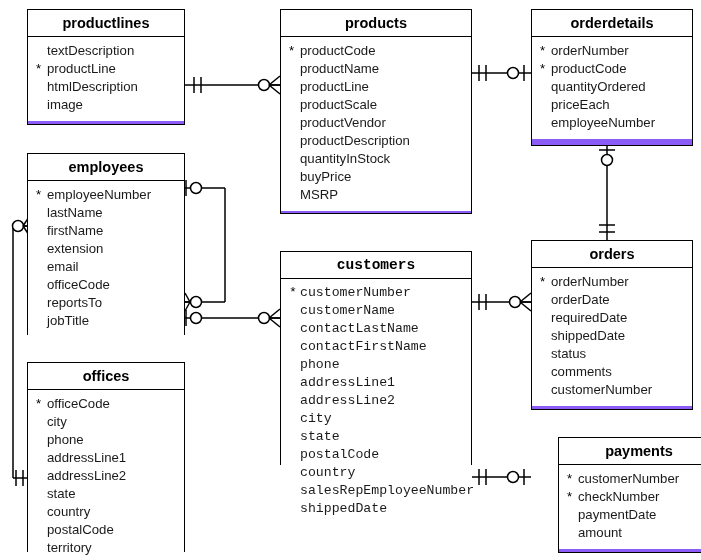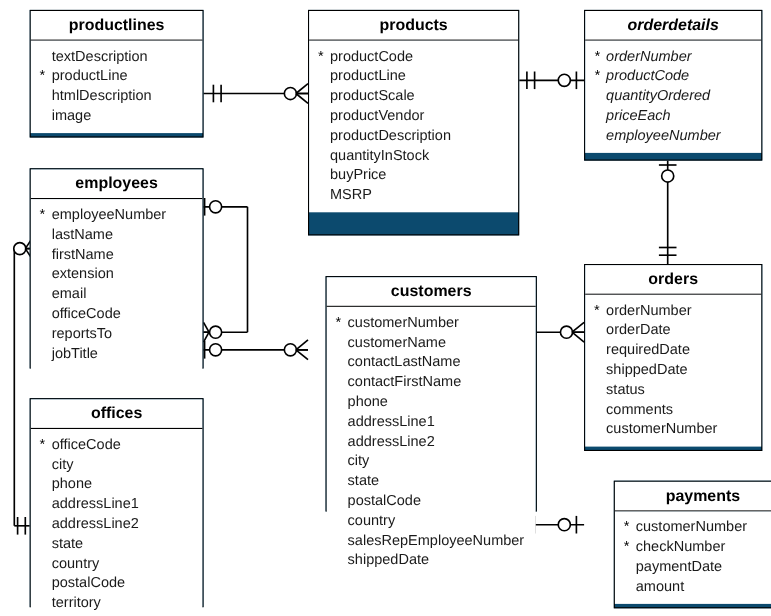--- a/index.html
+++ b/index.html
@@ -23,21 +23,21 @@
     left: 0;
     top: 0;
     width: 701px;
     height: 560px;
     pointer-events: none;
   }
   .entity {
     position: absolute;
     box-sizing: border-box;
     border: 1.6px solid #000000;
-    background: #0c4a6e;
+    background: #8b5cf6;
   }
   .entity-title {
     box-sizing: border-box;
     height: 27px;
     line-height: 26px;
     text-align: center;
     font-size: 14.5px;
     font-weight: bold;
     color: #000000;
     border-bottom: 1.6px solid #000000;
@@ -181,30 +181,31 @@
           <div class="field"><span class="pk-mark"></span><span class="field-name">textDescription</span></div>
           <div class="field"><span class="pk-mark">*</span><span class="field-name">productLine</span></div>
           <div class="field"><span class="pk-mark"></span><span class="field-name">htmlDescription</span></div>
           <div class="field"><span class="pk-mark"></span><span class="field-name">image</span></div>
         </div>
       </div>
       <div class="entity" style="left: 280px; top: 9px; width: 192px; height: 205px;">
         <div class="entity-title">products</div>
         <div class="entity-fields">
           <div class="field"><span class="pk-mark">*</span><span class="field-name">productCode</span></div>
+          <div class="field"><span class="pk-mark"></span><span class="field-name">productName</span></div>
           <div class="field"><span class="pk-mark"></span><span class="field-name">productLine</span></div>
           <div class="field"><span class="pk-mark"></span><span class="field-name">productScale</span></div>
           <div class="field"><span class="pk-mark"></span><span class="field-name">productVendor</span></div>
           <div class="field"><span class="pk-mark"></span><span class="field-name">productDescription</span></div>
           <div class="field"><span class="pk-mark"></span><span class="field-name">quantityInStock</span></div>
           <div class="field"><span class="pk-mark"></span><span class="field-name">buyPrice</span></div>
           <div class="field"><span class="pk-mark"></span><span class="field-name">MSRP</span></div>
         </div>
       </div>
-      <div class="entity" style="left: 531px; top: 9px; width: 162px; height: 137px; font-style: italic;">
+      <div class="entity" style="left: 531px; top: 9px; width: 162px; height: 137px;">
         <div class="entity-title">orderdetails</div>
         <div class="entity-fields">
           <div class="field"><span class="pk-mark">*</span><span class="field-name">orderNumber</span></div>
           <div class="field"><span class="pk-mark">*</span><span class="field-name">productCode</span></div>
           <div class="field"><span class="pk-mark"></span><span class="field-name">quantityOrdered</span></div>
           <div class="field"><span class="pk-mark"></span><span class="field-name">priceEach</span></div>
           <div class="field"><span class="pk-mark"></span><span class="field-name">employeeNumber</span></div>
         </div>
       </div>
       <div class="entity" style="left: 27px; top: 153px; width: 158px; height: 182px;">
@@ -213,21 +214,21 @@
           <div class="field"><span class="pk-mark">*</span><span class="field-name">employeeNumber</span></div>
           <div class="field"><span class="pk-mark"></span><span class="field-name">lastName</span></div>
           <div class="field"><span class="pk-mark"></span><span class="field-name">firstName</span></div>
           <div class="field"><span class="pk-mark"></span><span class="field-name">extension</span></div>
           <div class="field"><span class="pk-mark"></span><span class="field-name">email</span></div>
           <div class="field"><span class="pk-mark"></span><span class="field-name">officeCode</span></div>
           <div class="field"><span class="pk-mark"></span><span class="field-name">reportsTo</span></div>
           <div class="field"><span class="pk-mark"></span><span class="field-name">jobTitle</span></div>
         </div>
       </div>
-      <div class="entity" style="left: 296px; top: 251px; width: 192px; height: 214px;">
+      <div class="entity" style="left: 280px; top: 251px; width: 192px; height: 214px; font-family: Liberation Mono, monospace;">
         <div class="entity-title">customers</div>
         <div class="entity-fields">
           <div class="field"><span class="pk-mark">*</span><span class="field-name">customerNumber</span></div>
           <div class="field"><span class="pk-mark"></span><span class="field-name">customerName</span></div>
           <div class="field"><span class="pk-mark"></span><span class="field-name">contactLastName</span></div>
           <div class="field"><span class="pk-mark"></span><span class="field-name">contactFirstName</span></div>
           <div class="field"><span class="pk-mark"></span><span class="field-name">phone</span></div>
           <div class="field"><span class="pk-mark"></span><span class="field-name">addressLine1</span></div>
           <div class="field"><span class="pk-mark"></span><span class="field-name">addressLine2</span></div>
           <div class="field"><span class="pk-mark"></span><span class="field-name">city</span></div>

